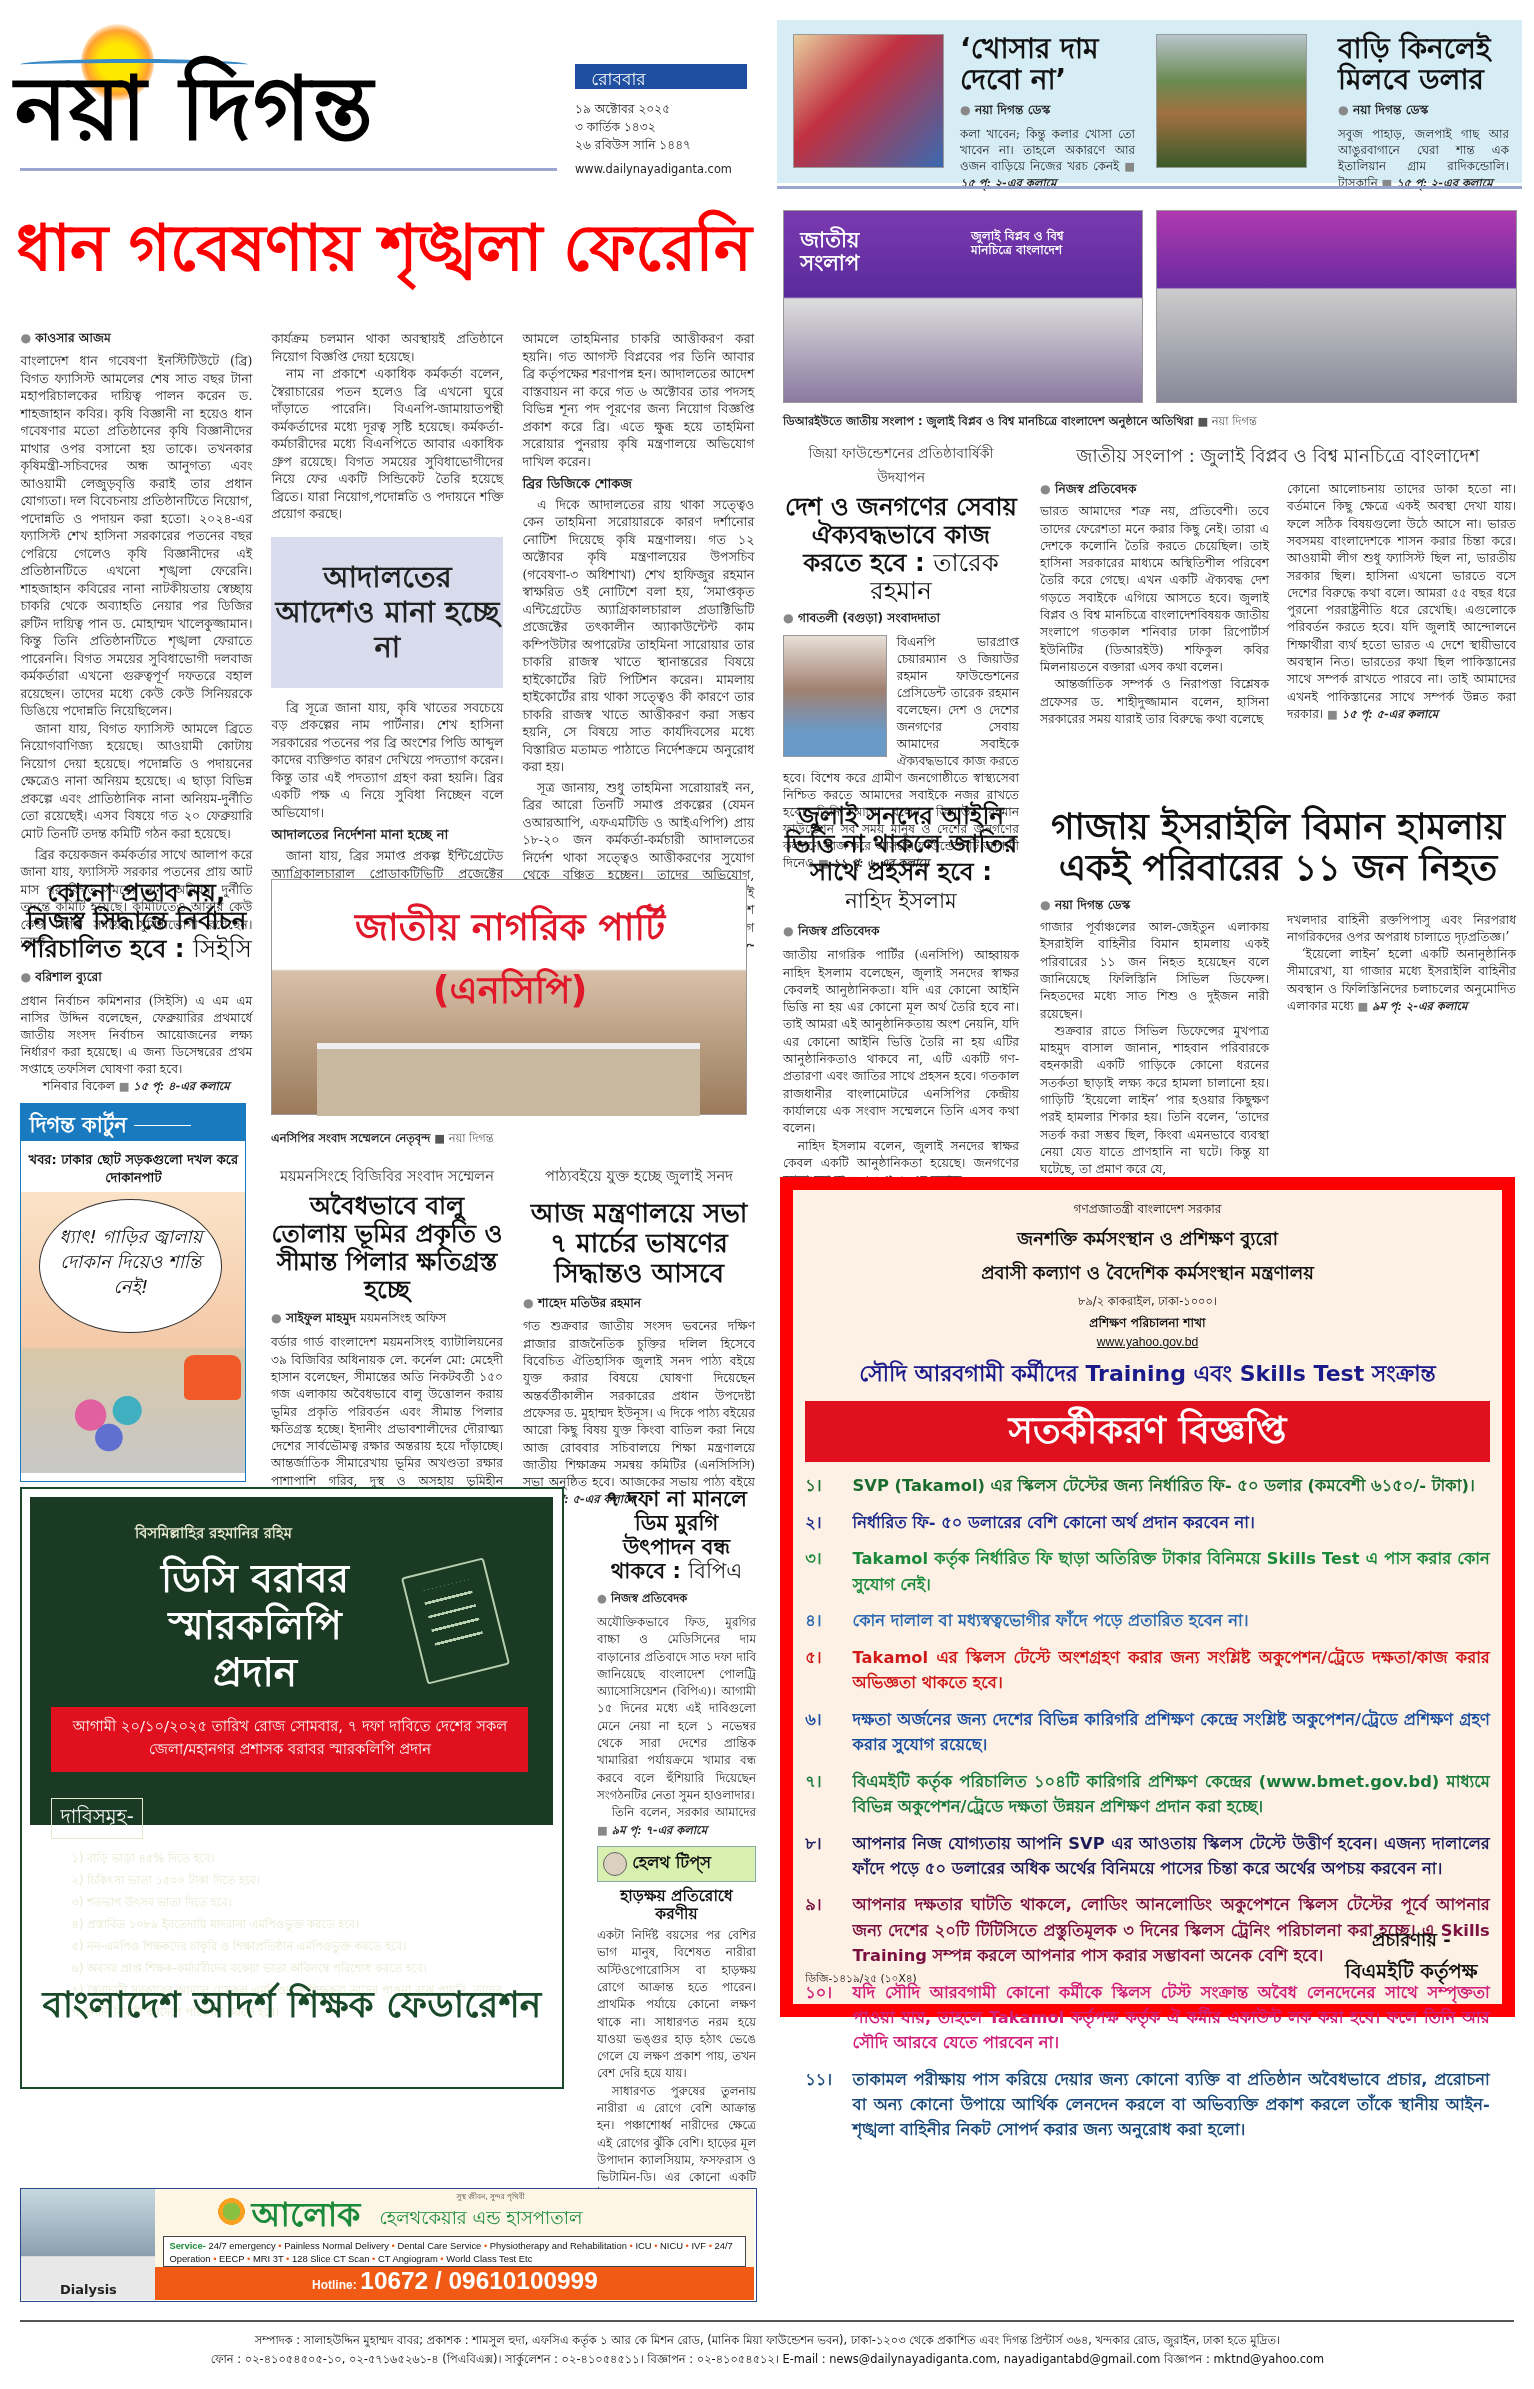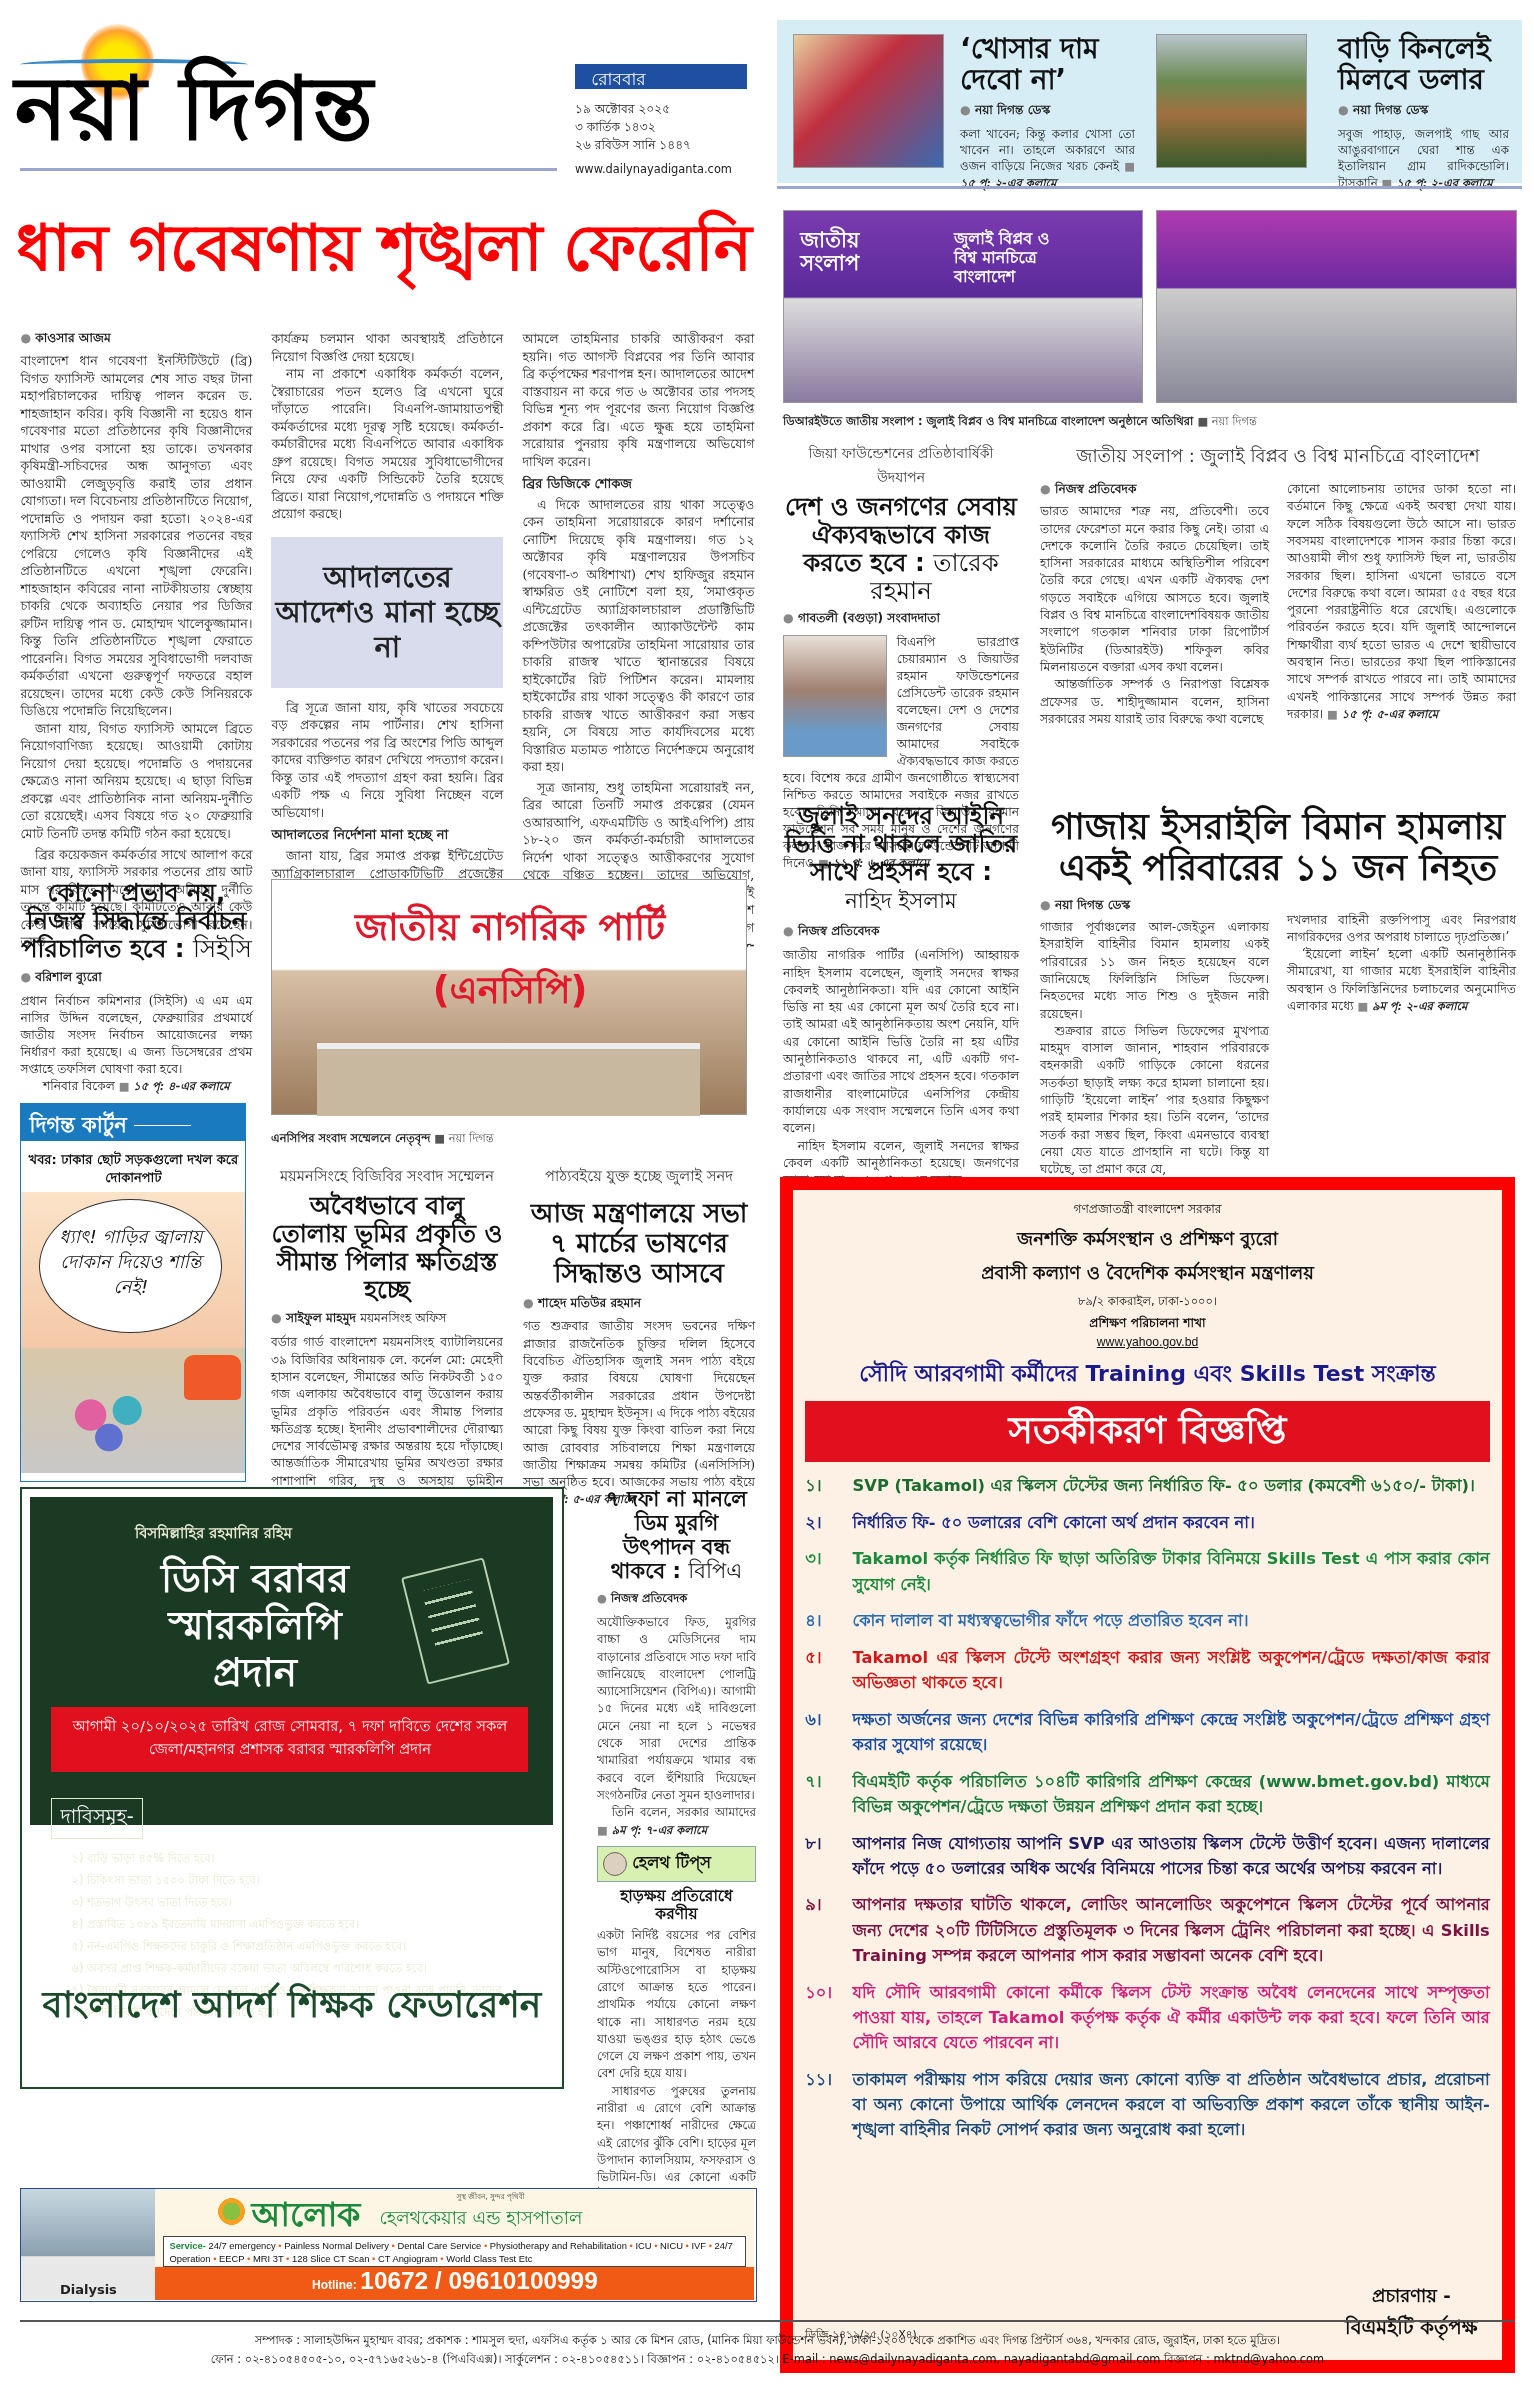--- a/index.html
+++ b/index.html
@@ -72,21 +72,21 @@
   <div class="abs body-text" style="left:502px;top:0;width:232px">
     <p>আমলে তাহমিনার চাকরি আত্তীকরণ করা হয়নি। গত আগস্ট বিপ্লবের পর তিনি আবার ব্রি কর্তৃপক্ষের শরণাপন্ন হন। আদালতের আদেশ বাস্তবায়ন না করে গত ৬ অক্টোবর তার পদসহ বিভিন্ন শূন্য পদ পূরণের জন্য নিয়োগ বিজ্ঞপ্তি প্রকাশ করে ব্রি। এতে ক্ষুব্ধ হয়ে তাহমিনা সরোয়ার পুনরায় কৃষি মন্ত্রণালয়ে অভিযোগ দাখিল করেন।</p>
     <div class="subhead">ব্রির ডিজিকে শোকজ</div>
     <p class="para">এ দিকে আদালতের রায় থাকা সত্ত্বেও কেন তাহমিনা সরোয়ারকে কারণ দর্শানোর নোটিশ দিয়েছে কৃষি মন্ত্রণালয়। গত ১২ অক্টোবর কৃষি মন্ত্রণালয়ের উপসচিব (গবেষণা-৩ অধিশাখা) শেখ হাফিজুর রহমান স্বাক্ষরিত ওই নোটিশে বলা হয়, ‘সমাপ্তকৃত এন্টিগ্রেটেড অ্যাগ্রিকালচারাল প্রডাক্টিভিটি প্রজেক্টের তৎকালীন অ্যাকাউন্টেন্ট কাম কম্পিউটার অপারেটর তাহমিনা সারোয়ার তার চাকরি রাজস্ব খাতে স্থানান্তরের বিষয়ে হাইকোর্টের রিট পিটিশন করেন। মামলায় হাইকোর্টের রায় থাকা সত্ত্বেও কী কারণে তার চাকরি রাজস্ব খাতে আত্তীকরণ করা সম্ভব হয়নি, সে বিষয়ে সাত কার্যদিবসের মধ্যে বিস্তারিত মতামত পাঠাতে নির্দেশক্রমে অনুরোধ করা হয়।</p>
     <p class="para"><span>সূত্র জানায়, শুধু তাহমিনা সরোয়ারই নন, ব্রির আরো তিনটি সমাপ্ত প্রকল্পের (যেমন ওআরআপি, এফএমটিডি ও আইএপিপি) প্রায় ১৮-২০ জন কর্মকর্তা-কর্মচারী আদালতের নির্দেশ থাকা সত্ত্বেও আত্তীকরণের সুযোগ থেকে বঞ্চিত হচ্ছেন। তাদের অভিযোগ, নিয়োগ বাণিজ্য চালিয়ে যাওয়ার স্বার্থেই বর্তমান ব্রি কর্তৃপক্ষ আদালতের আদেশ বাস্তবায়ন করছে না। সংশ্লিষ্টরা অভিযোগ করেন, বিগত ফ্যাসিস্ট আমলেও</span> <span class="cont">৯ম পৃ: ৮-এর কলামে</span></p>
   </div>
 </div>
 
 <div class="abs photo" style="left:783px;top:210px;width:360px;height:193px;background:linear-gradient(180deg,#7a3ab0 0%,#5a2a9a 45%,#ddd 46%,#8a7aa0 100%)">
   <div class="abs" style="left:16.3px;top:18px;width:77px;color:#fff;font-size:21px;font-weight:bold;line-height:1.1">জাতীয় সংলাপ</div>
-  <div class="abs" style="left:170px;top:18px;width:114px;color:#fff;font-size:16px;font-weight:bold;line-height:1.2">জুলাই বিপ্লব ও বিশ্ব মানচিত্রে বাংলাদেশ</div>
+  <div class="abs" style="left:187px;top:18px;width:114px;color:#fff;font-size:12px;font-weight:bold;line-height:1.2">জুলাই বিপ্লব ও বিশ্ব মানচিত্রে বাংলাদেশ</div>
 </div>
 <div class="abs photo" style="left:1156px;top:210px;width:361px;height:193px;background:linear-gradient(180deg,#b03ab0 0%,#6a2aa0 40%,#ccc 41%,#889 100%)"></div>
 <div class="abs caption" style="left:783px;top:413px;width:733px"><span>ডিআরইউতে জাতীয় সংলাপ : জুলাই বিপ্লব ও বিশ্ব মানচিত্রে বাংলাদেশ অনুষ্ঠানে অতিথিরা</span> <span class="src">■ <span>নয়া দিগন্ত</span></span></div>
 
 <div class="abs" style="left:783px;top:442px;width:236px">
   <div class="kicker" style="font-size:14px">জিয়া ফাউন্ডেশনের প্রতিষ্ঠাবার্ষিকী উদযাপন</div>
   <div class="hl" style="font-size:24.4px;margin-top:3.3px"><span>দেশ ও জনগণের সেবায় ঐক্যবদ্ধভাবে কাজ করতে হবে :</span> <span style="font-weight:normal">তারেক রহমান</span></div>
   <div class="byline" style="margin-top:3.3px">গাবতলী (বগুড়া) সংবাদদাতা</div>
   <div class="photo" style="float:left;width:104px;height:122px;margin:1.6px 9.8px 3.3px 0;background:linear-gradient(180deg,#e8e0d8,#a08070 45%,#6a9ac8 80%)"></div>
   <div class="body-text" style="font-size:12.2px;line-height:17px">
@@ -230,21 +230,21 @@
       <span style="color:#1a8a3a;font-weight:bold">Service-</span>
       <span id="svc-list"><span> <span>24/7 emergency</span></span><span><span style="color:#f05a14"> • </span><span>Painless Normal Delivery</span></span><span><span style="color:#f05a14"> • </span><span>Dental Care Service</span></span><span><span style="color:#f05a14"> • </span><span>Physiotherapy and Rehabilitation</span></span><span><span style="color:#f05a14"> • </span><span>ICU</span></span><span><span style="color:#f05a14"> • </span><span>NICU</span></span><span><span style="color:#f05a14"> • </span><span>IVF</span></span><span><span style="color:#f05a14"> • </span><span>24/7 Operation</span></span><span><span style="color:#f05a14"> • </span><span>EECP</span></span><span><span style="color:#f05a14"> • </span><span>MRI 3T</span></span><span><span style="color:#f05a14"> • </span><span>128 Slice CT Scan</span></span><span><span style="color:#f05a14"> • </span><span>CT Angiogram</span></span><span><span style="color:#f05a14"> • </span><span>World Class Test Etc</span></span></span>
     </div>
     <div style="position:absolute;left:0;top:78px;width:599px;height:33px;background:#f05a14;color:#fff;text-align:center;font-family:'Liberation Sans',sans-serif">
       <span style="font-size:12px;font-weight:bold">Hotline:</span>
       <span style="font-size:24.4px;font-weight:bold">10672 / 09610100999</span>
     </div>
   </div>
 </div>
 
-<div class="abs" style="left:780px;top:1177px;width:735px;height:1196px;background:#f00;padding:13px">
+<div class="abs" style="left:780px;top:1177px;width:735px;height:840px;background:#f00;padding:13px">
   <div style="position:relative;width:100%;height:100%;background:#fdf0e4;padding:9.8px 12.2px">
     <div style="text-align:center;font-size:12.2px">গণপ্রজাতন্ত্রী বাংলাদেশ সরকার</div>
     <div style="text-align:center;font-size:18px;font-weight:bold;margin-top:4.9px">জনশক্তি কর্মসংস্থান ও প্রশিক্ষণ ব্যুরো</div>
     <div style="text-align:center;font-size:18px;font-weight:bold;margin-top:3.3px">প্রবাসী কল্যাণ ও বৈদেশিক কর্মসংস্থান মন্ত্রণালয়</div>
     <div style="text-align:center;font-size:11.4px;margin-top:3.3px">৮৯/২ কাকরাইল, ঢাকা-১০০০।</div>
     <div style="text-align:center;font-size:12.2px;font-weight:bold;margin-top:1.6px">প্রশিক্ষণ পরিচালনা শাখা</div>
     <div style="text-align:center;font-size:12.2px;text-decoration:underline;font-family:'Liberation Sans',sans-serif;margin-top:1.6px">www.yahoo.gov.bd</div>
     <div style="text-align:center;font-size:22px;font-weight:bold;color:#1a1a8a;margin-top:6.5px">সৌদি আরবগামী কর্মীদের Training এবং Skills Test সংক্রান্ত</div>
     <div style="margin:8.1px 0 11.4px;background:#e0101e;color:#fff;text-align:center;font-size:37px;font-weight:bold;padding:8.1px 0;line-height:1.2">সতর্কীকরণ বিজ্ঞপ্তি</div>
     <div id="bmet-items">

